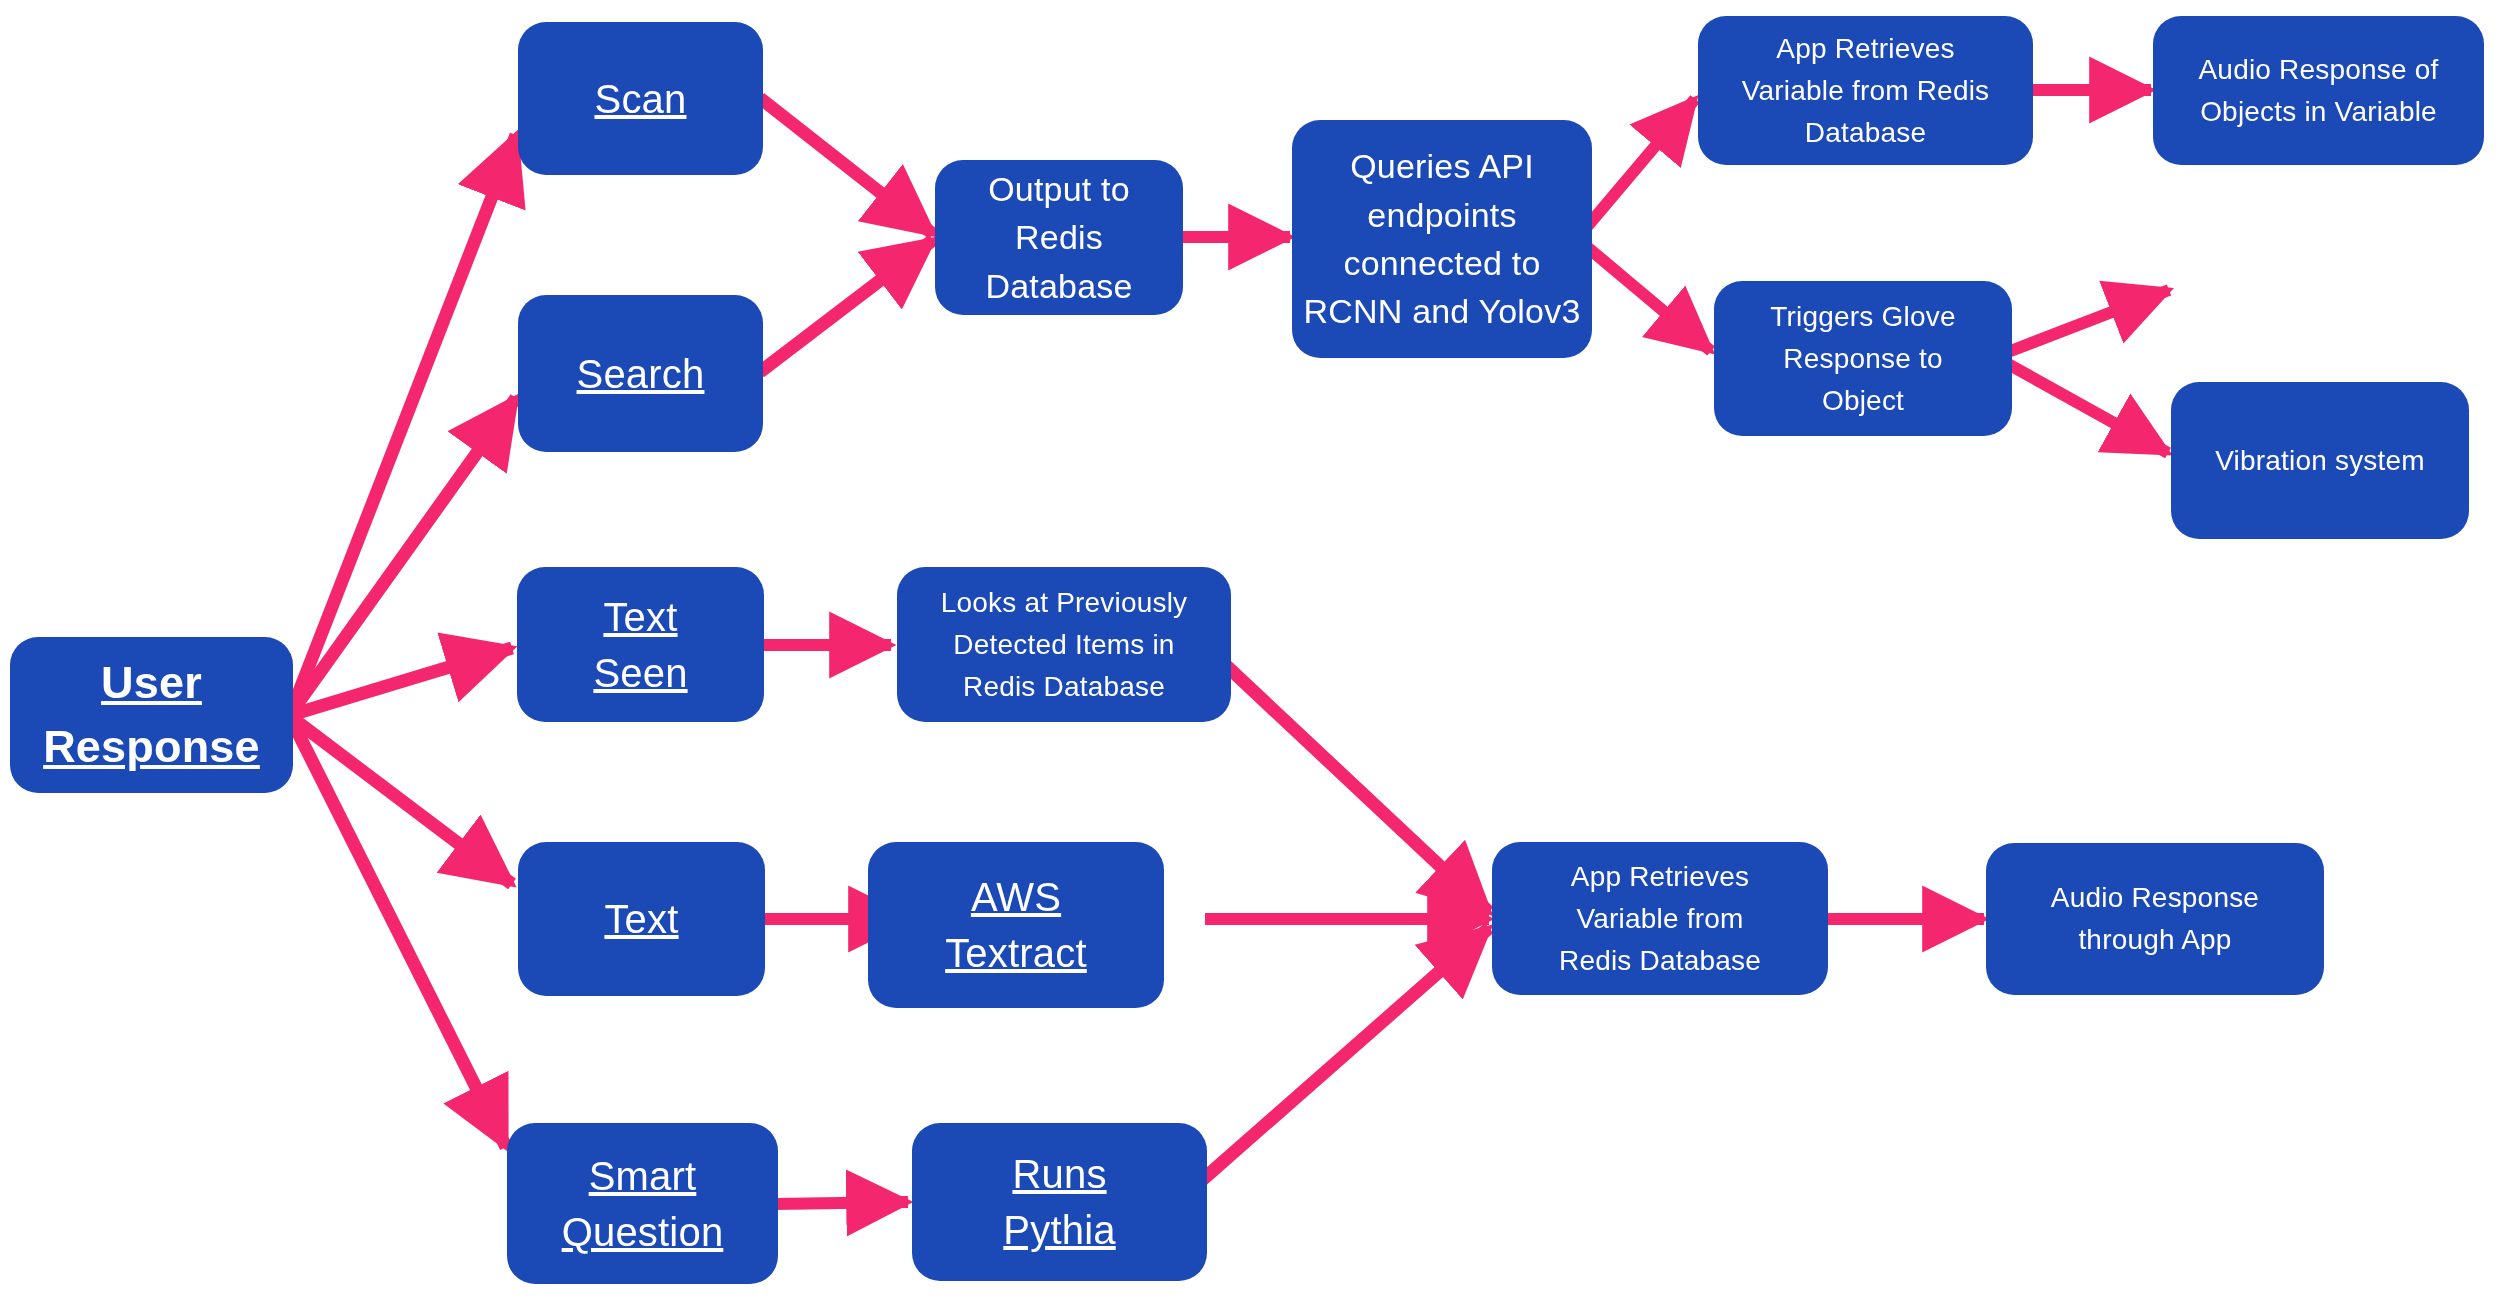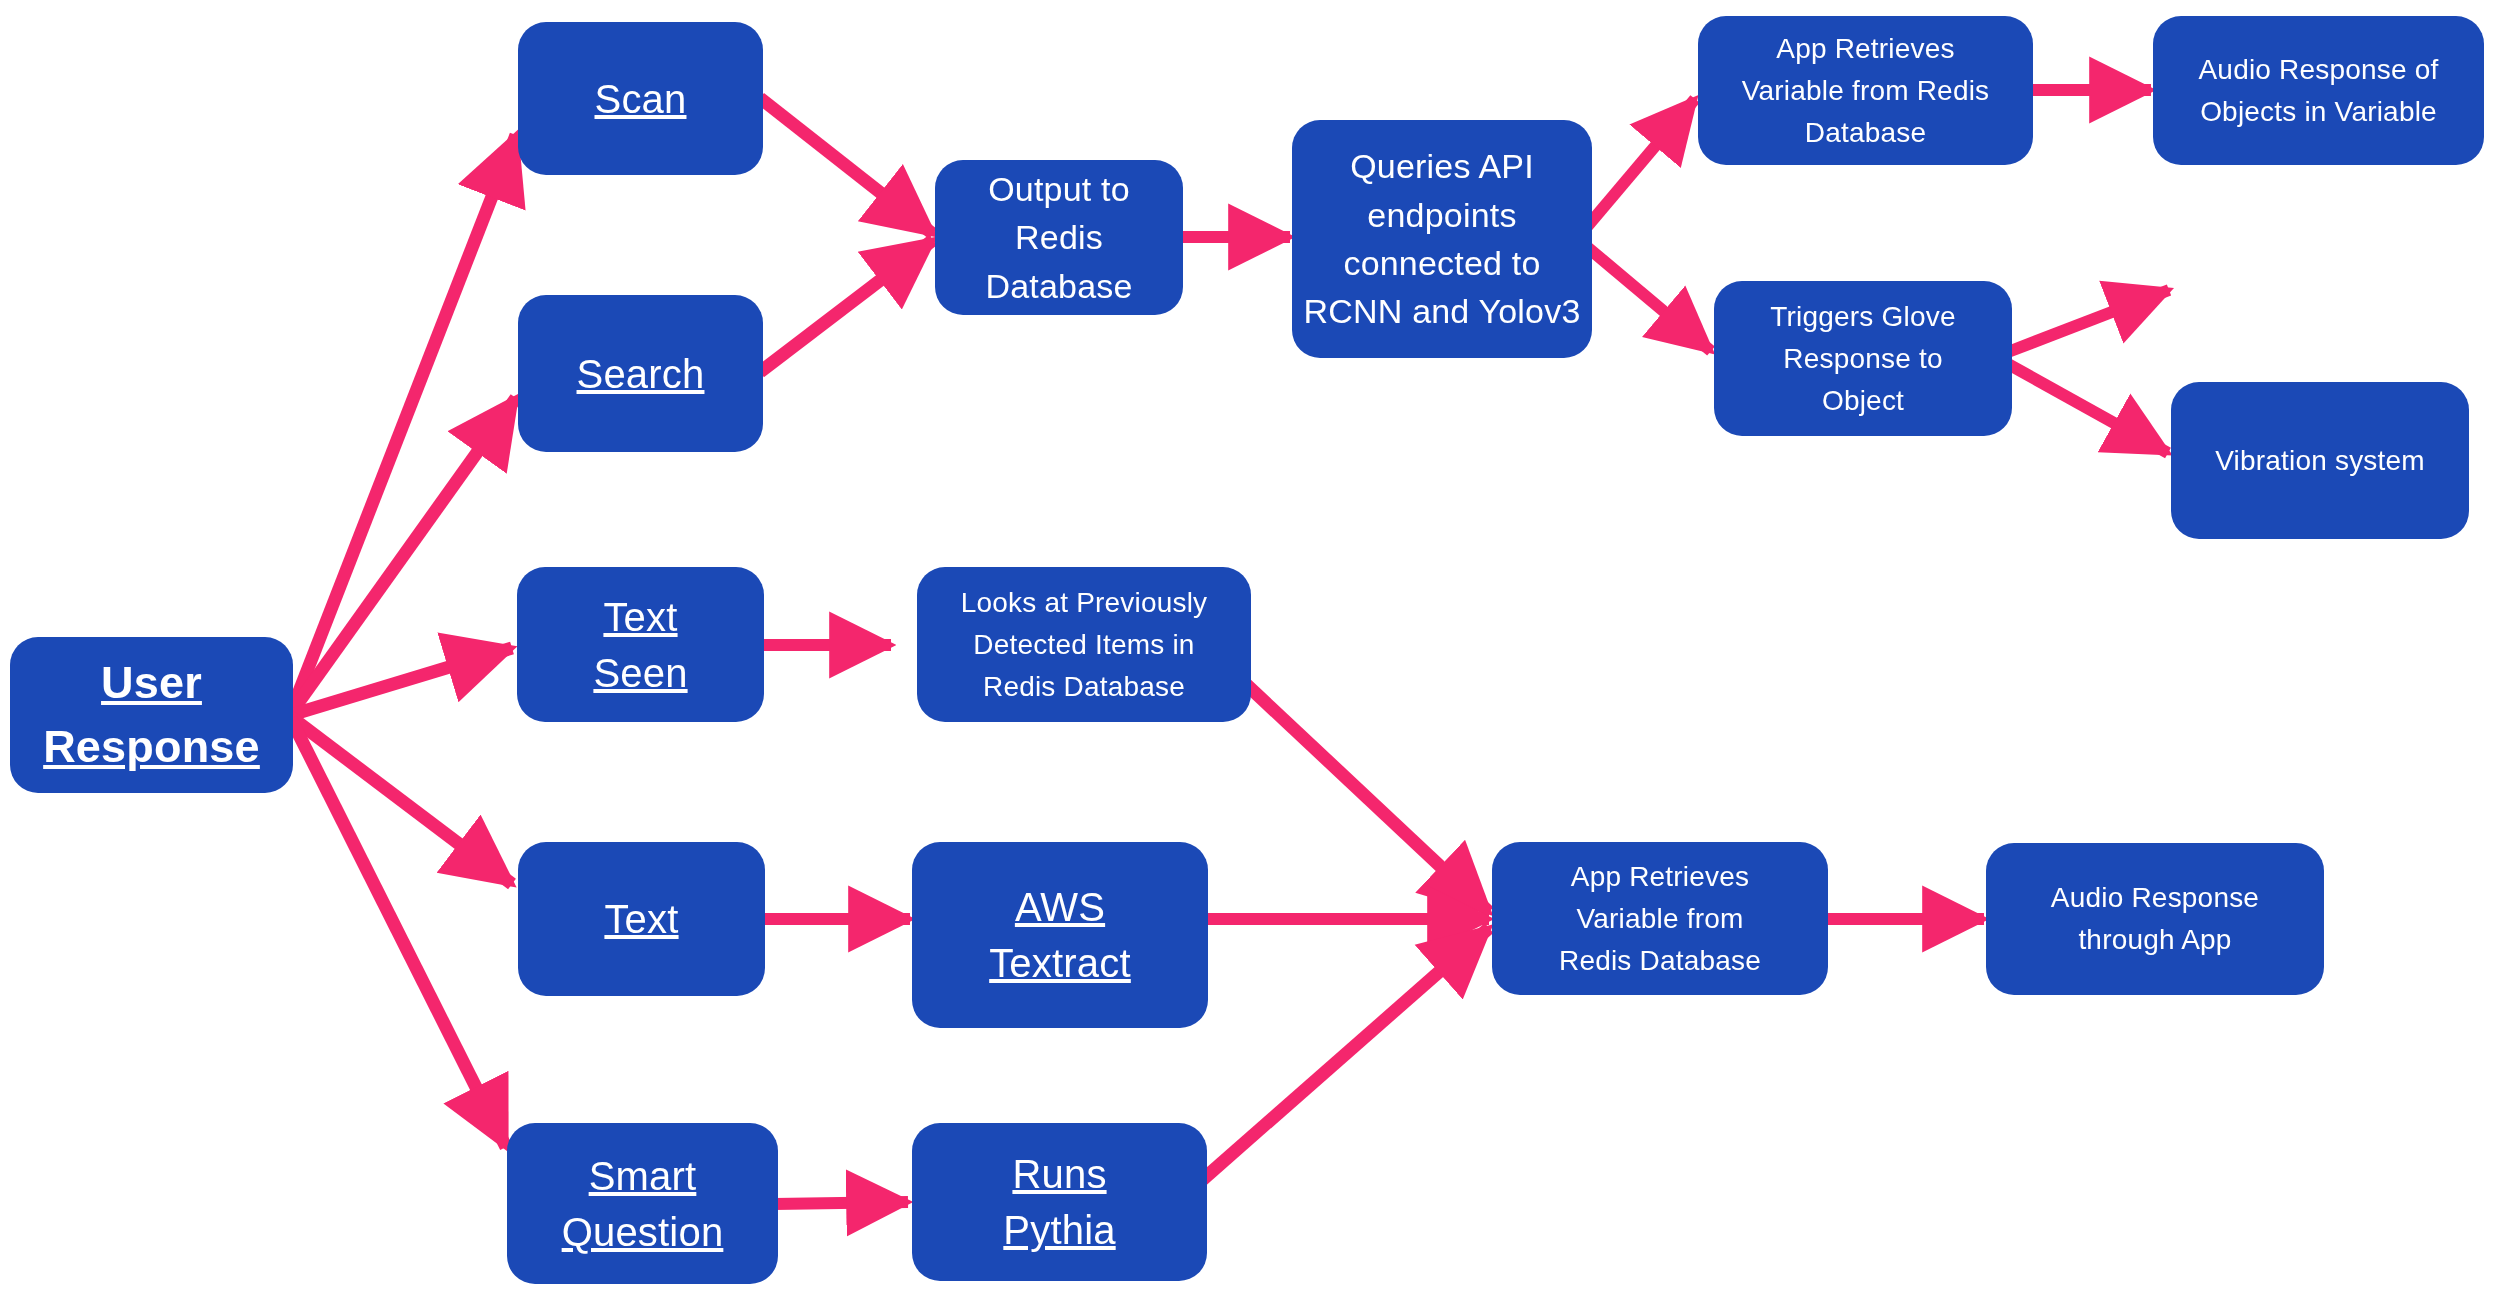--- a/index.html
+++ b/index.html
@@ -97,25 +97,25 @@
 
   <div class="node fs-lg" style="left:518px;  top:842px;  width:247px; height:154px">Text</div>
 
   <div class="node fs-lg" style="left:507px;  top:1123px; width:271px; height:161px">Smart
 Question</div>
 
   <div class="node fs-md" style="left:935px;  top:160px;  width:248px; height:155px">Output to
 Redis
 Database</div>
 
-  <div class="node fs-sm" style="left:917px;  top:567px;  width:334px; height:155px">Looks at Previously
+  <div class="node fs-sm" style="left:897px;  top:567px;  width:334px; height:155px">Looks at Previously
 Detected Items in
 Redis Database</div>
 
-  <div class="node fs-lg" style="left:912px;  top:842px;  width:296px; height:186px">AWS
+  <div class="node fs-lg" style="left:868px;  top:842px;  width:296px; height:166px">AWS
 Textract</div>
 
   <div class="node fs-lg" style="left:912px;  top:1123px; width:295px; height:158px">Runs
 Pythia</div>
 
   <div class="node fs-md" style="left:1292px; top:120px;  width:300px; height:238px">Queries API
 endpoints
 connected to
 RCNN and Yolov3</div>
 

